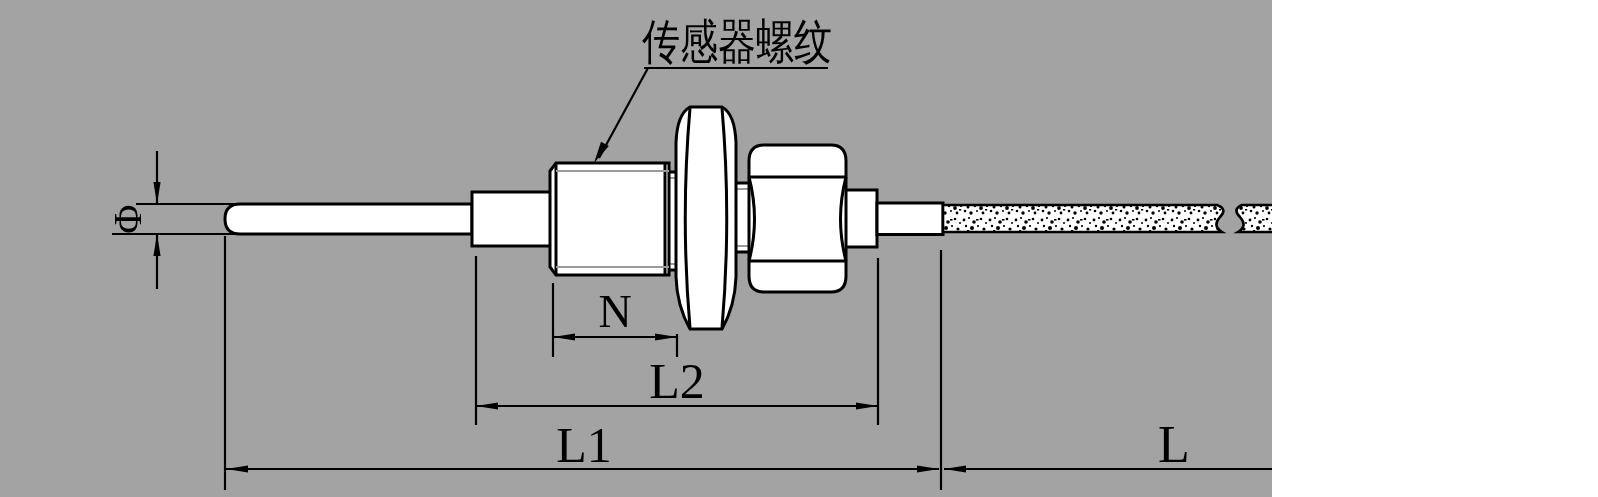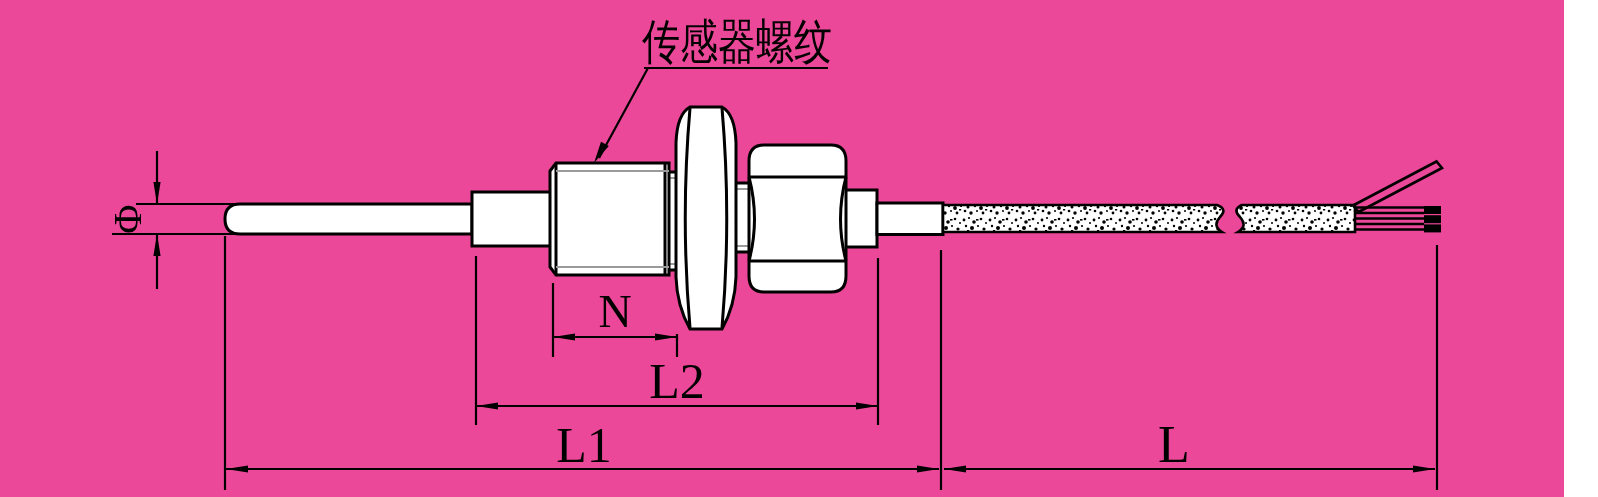--- a/index.html
+++ b/index.html
@@ -2,23 +2,23 @@
 <html><head>
 <meta charset="utf-8">
 <style>
   html, body {
     margin: 0;
     padding: 0;
     background: #ffffff;
   }
   .canvas {
     position: relative;
-    width: 1564px;
+    width: 1272px;
     height: 497px;
-    background: #ec4899;
+    background: #a3a3a3;
     overflow: hidden;
   }
   svg { display: block; }
   .part   { stroke: #000000; stroke-width: 3;   fill: #ffffff; }
   .pline  { stroke: #000000; stroke-width: 3;   fill: none; }
   .thread { stroke: #9a9a9a; stroke-width: 2;   fill: none; }
   .dim    { stroke: #000000; stroke-width: 2.2; fill: none; }
   .arrow  { fill: #000000; stroke: none; }
   .braid  { stroke: #000000; stroke-width: 2.6; }
   .wire   { stroke: #000000; stroke-width: 2.6; fill: none; }

